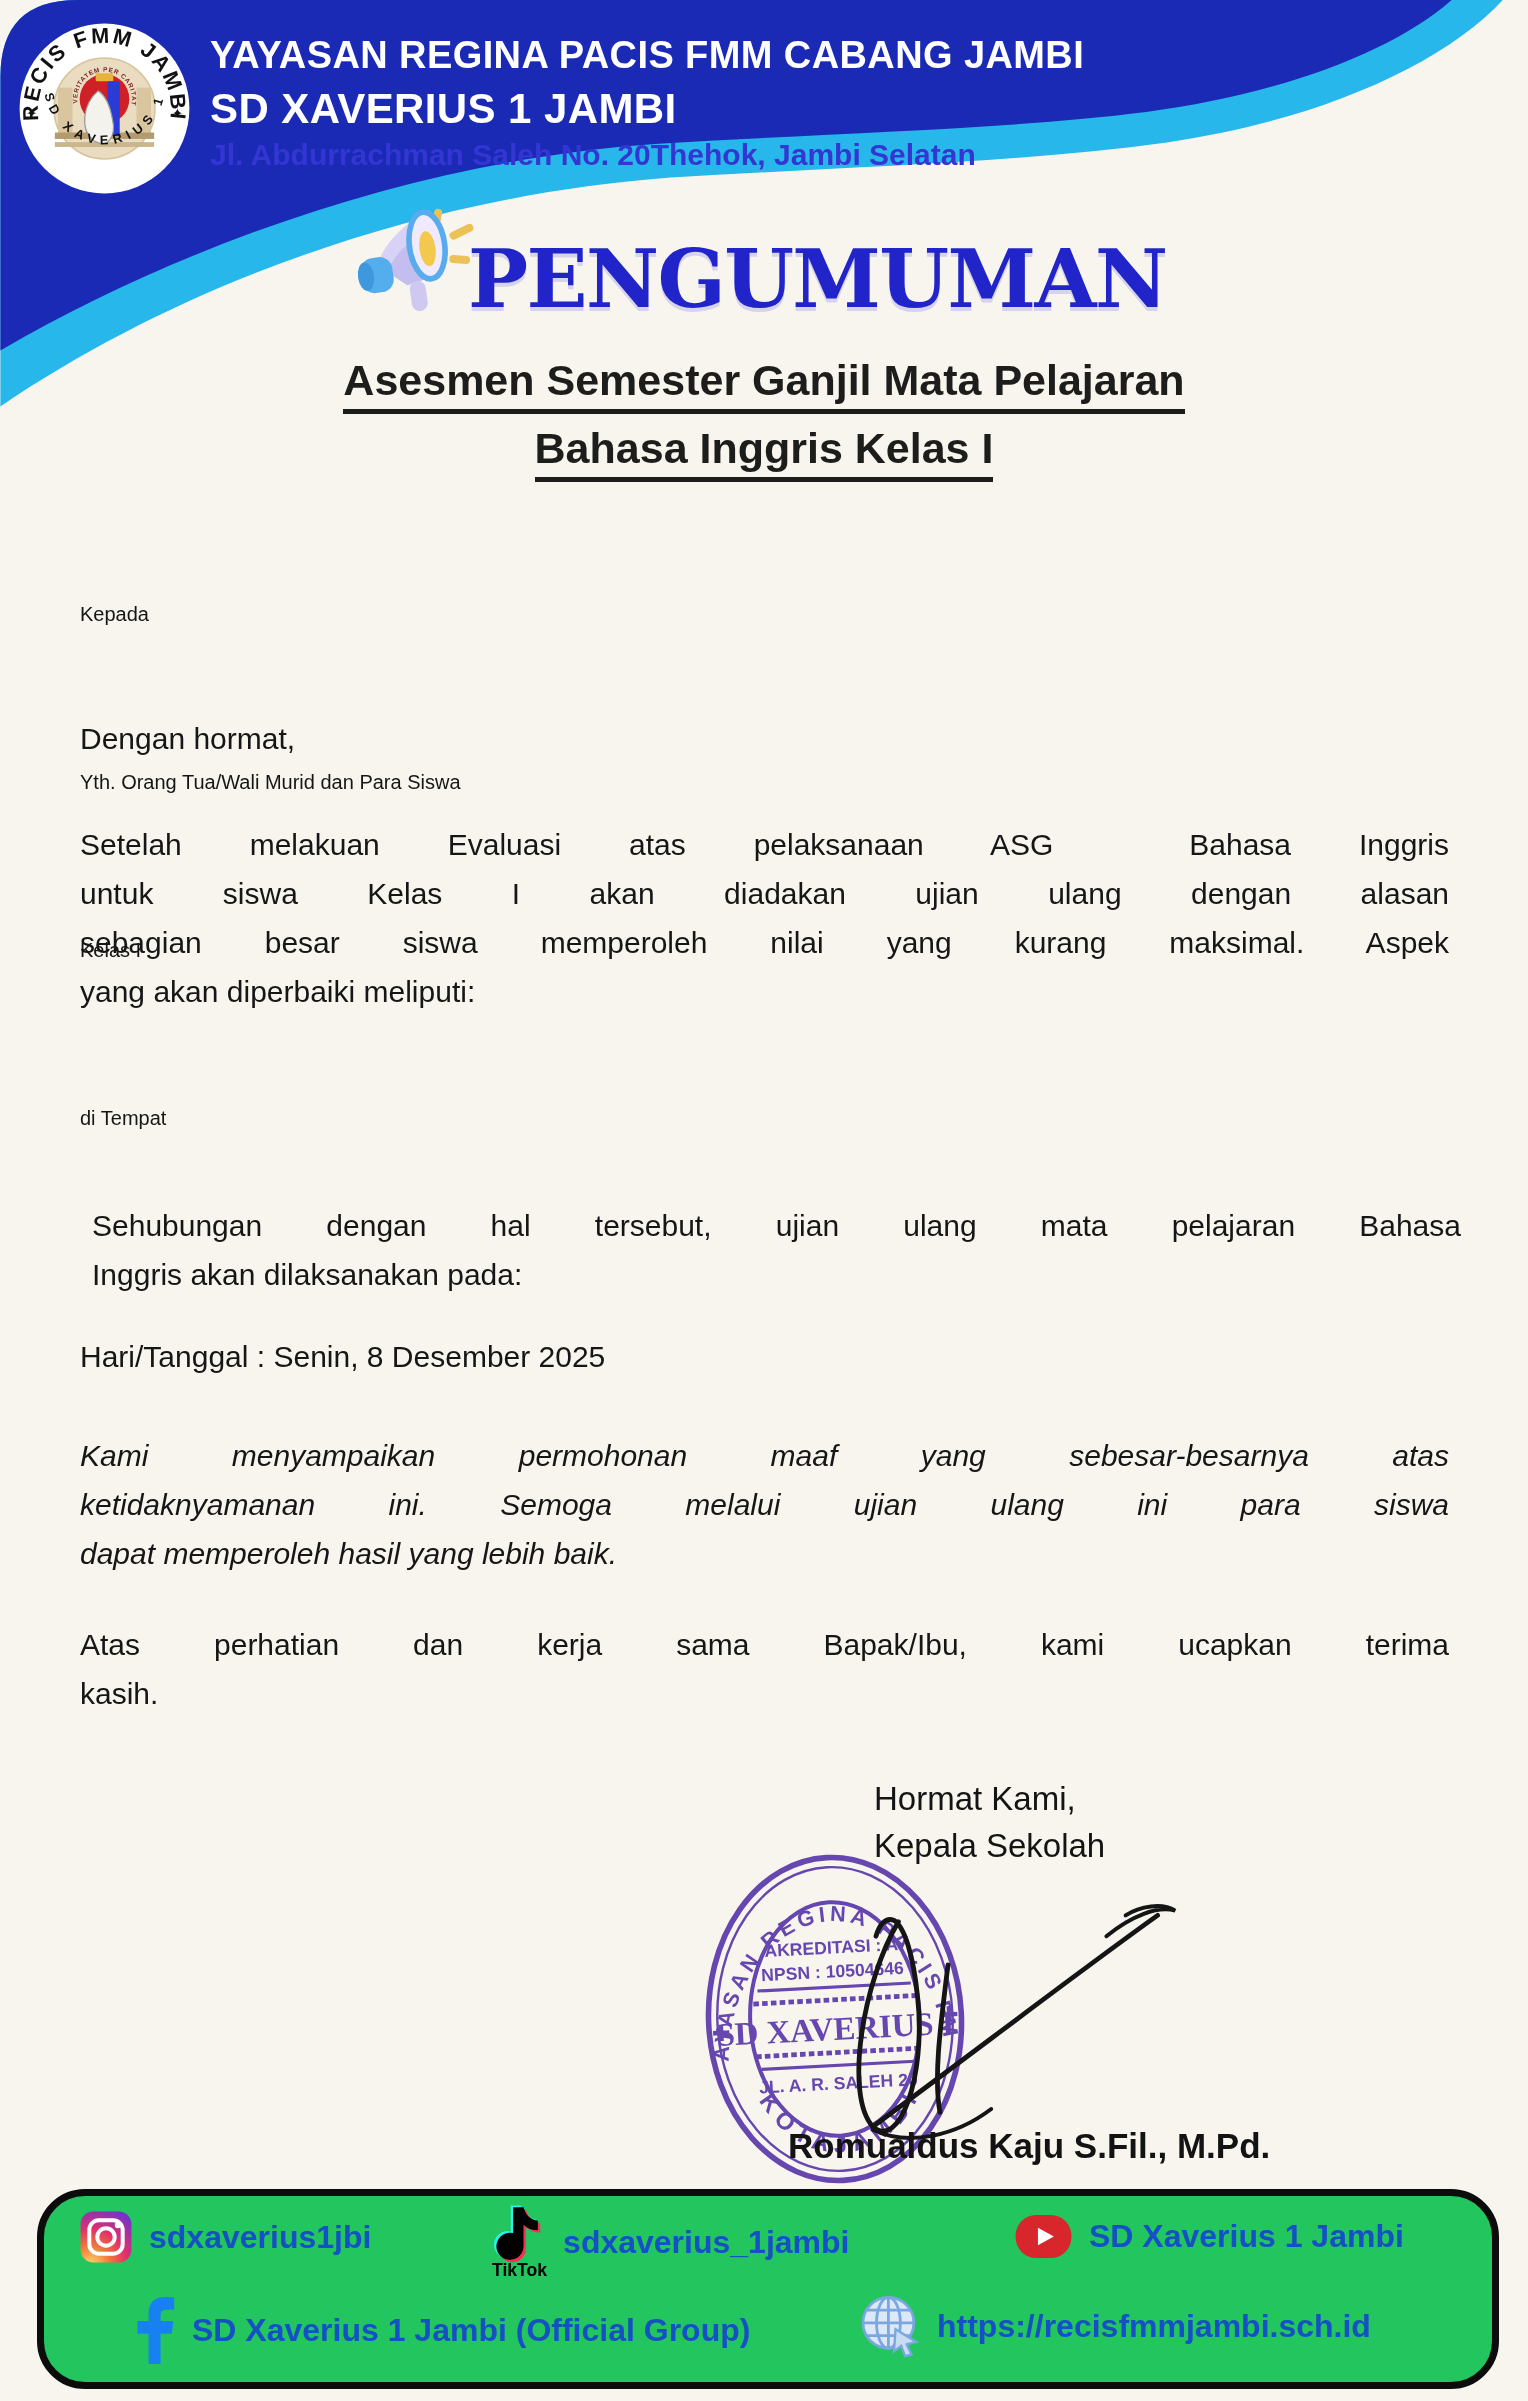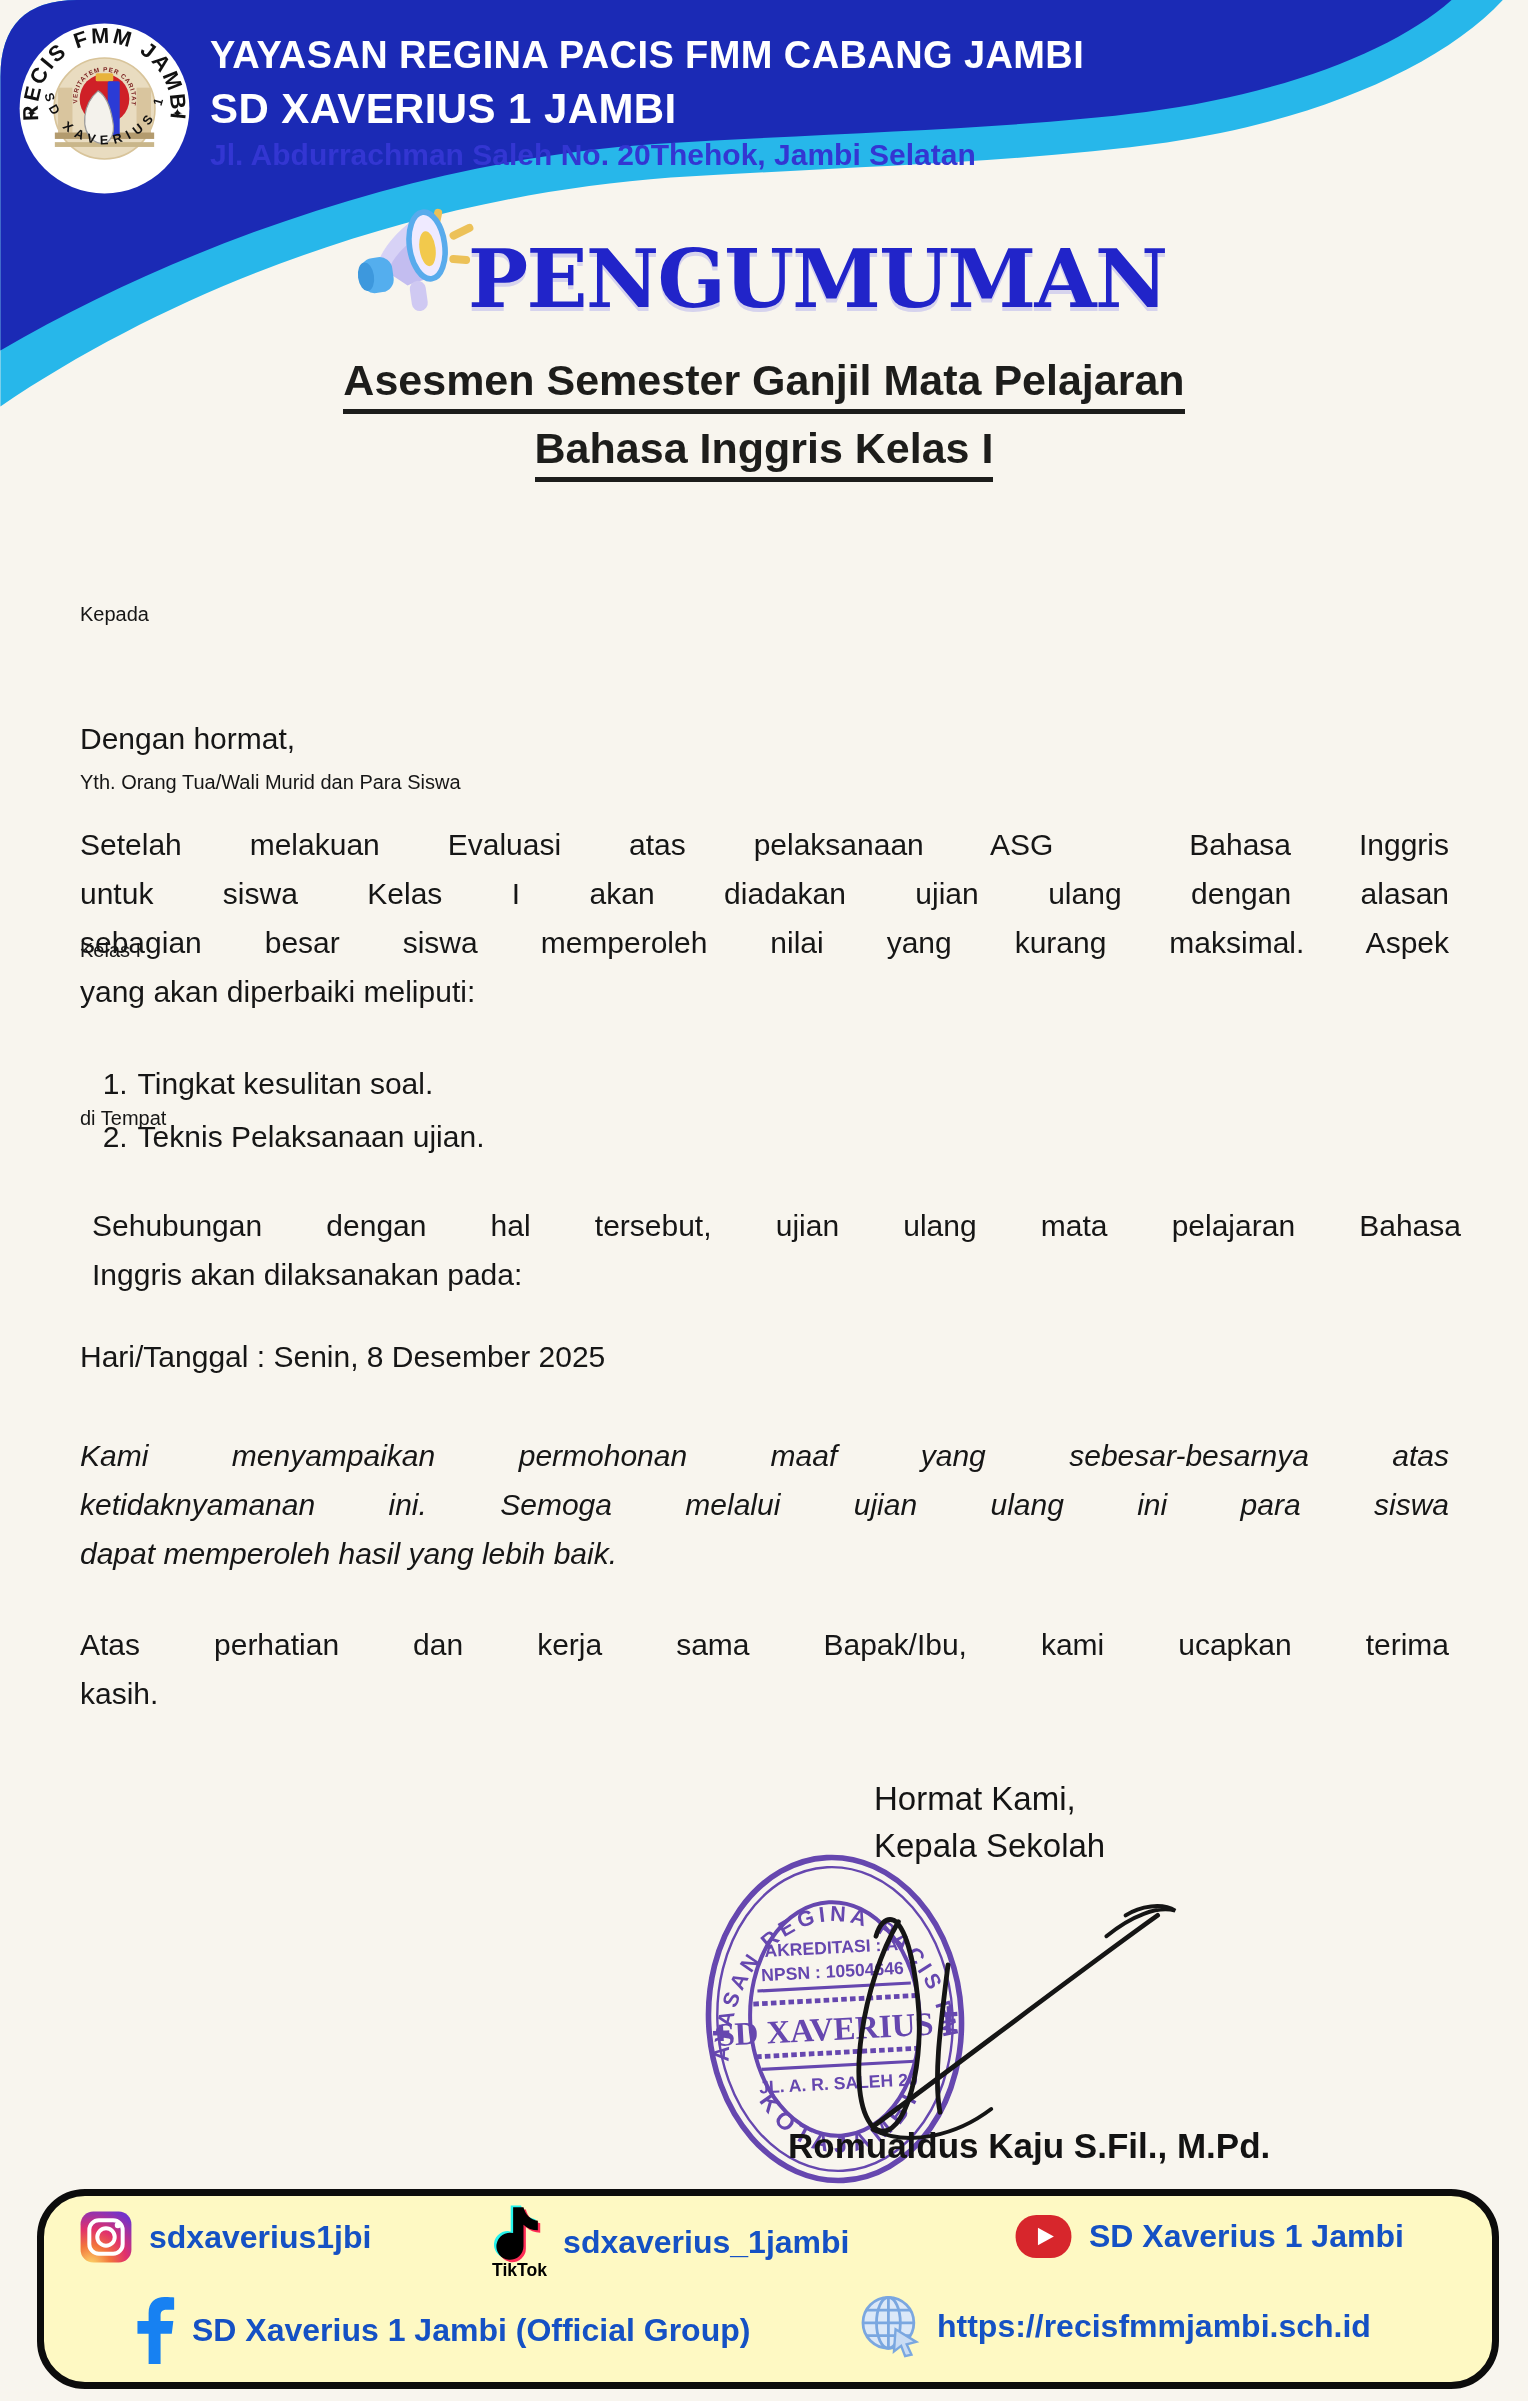--- a/index.html
+++ b/index.html
@@ -39,21 +39,21 @@
 
   .schedule{position:absolute;left:80px;top:1340px;font-size:30px;color:#161616;white-space:pre-wrap;}
 
   .closing{position:absolute;left:874px;top:1775px;font-size:33px;color:#141414;line-height:47px;}
   #stamp-svg{position:absolute;left:703px;top:1851px;opacity:.93;transform:rotate(-3deg);}
   #signature-svg{position:absolute;left:796px;top:1869px;}
   .signer-name{position:absolute;left:788px;top:2126px;font-size:35px;font-weight:bold;color:#131313;}
 
   
   .footer-box{position:absolute;left:37px;top:2189px;width:1462px;height:200px;
-    background:#fef9c3;border:7.2px solid #0c0c0c;border-radius:48px;box-sizing:border-box;}
+    background:#22c55e;border:7.2px solid #0c0c0c;border-radius:48px;box-sizing:border-box;}
   .f-item{position:absolute;display:flex;align-items:center;gap:16px;}
   .f-label{font-size:32px;font-weight:bold;color:#1551c4;white-space:nowrap;}
   #fi-ig{left:35px;top:14.4px;} #fi-tt{left:448px;top:8px;} #fi-yt{left:970px;top:17.6px;}
   #fi-fb{left:90px;top:101px;} #fi-web{left:815px;top:98px;}
   .tiktok-wrap{display:flex;flex-direction:column;align-items:center;}
   .tiktok-word{font-size:17.6px;font-weight:bold;color:#000;margin-top:-3.2px;letter-spacing:0;}
 </style>
 </head>
 <body>
 
@@ -127,24 +127,20 @@
 
   <div class="salutation">Dengan hormat,</div>
 
   <div id="para1" class="para">
       <div class="jline">Setelah melakuan Evaluasi atas pelaksanaan ASG  Bahasa Inggris</div>
       <div class="jline">untuk siswa Kelas I akan diadakan ujian ulang dengan alasan</div>
       <div class="jline">sebagian besar siswa memperoleh nilai yang kurang maksimal. Aspek</div>
       <div class="jline last">yang akan diperbaiki meliputi:</div>
     </div>
 
-  <ol class="num-list">
-    <li>Tingkat kesulitan soal.</li>
-    <li>Teknis Pelaksanaan ujian.</li>
-  </ol>
 
   <div id="para2" class="para">
       <div class="jline">Sehubungan dengan hal tersebut, ujian ulang mata pelajaran Bahasa</div>
       <div class="jline last">Inggris akan dilaksanakan pada:</div>
     </div>
 
   <div class="schedule">Hari/Tanggal : Senin, 8 Desember 2025</div>
 
   <div id="para3" class="para">
       <div class="jline">Kami menyampaikan permohonan maaf yang sebesar-besarnya atas</div>

